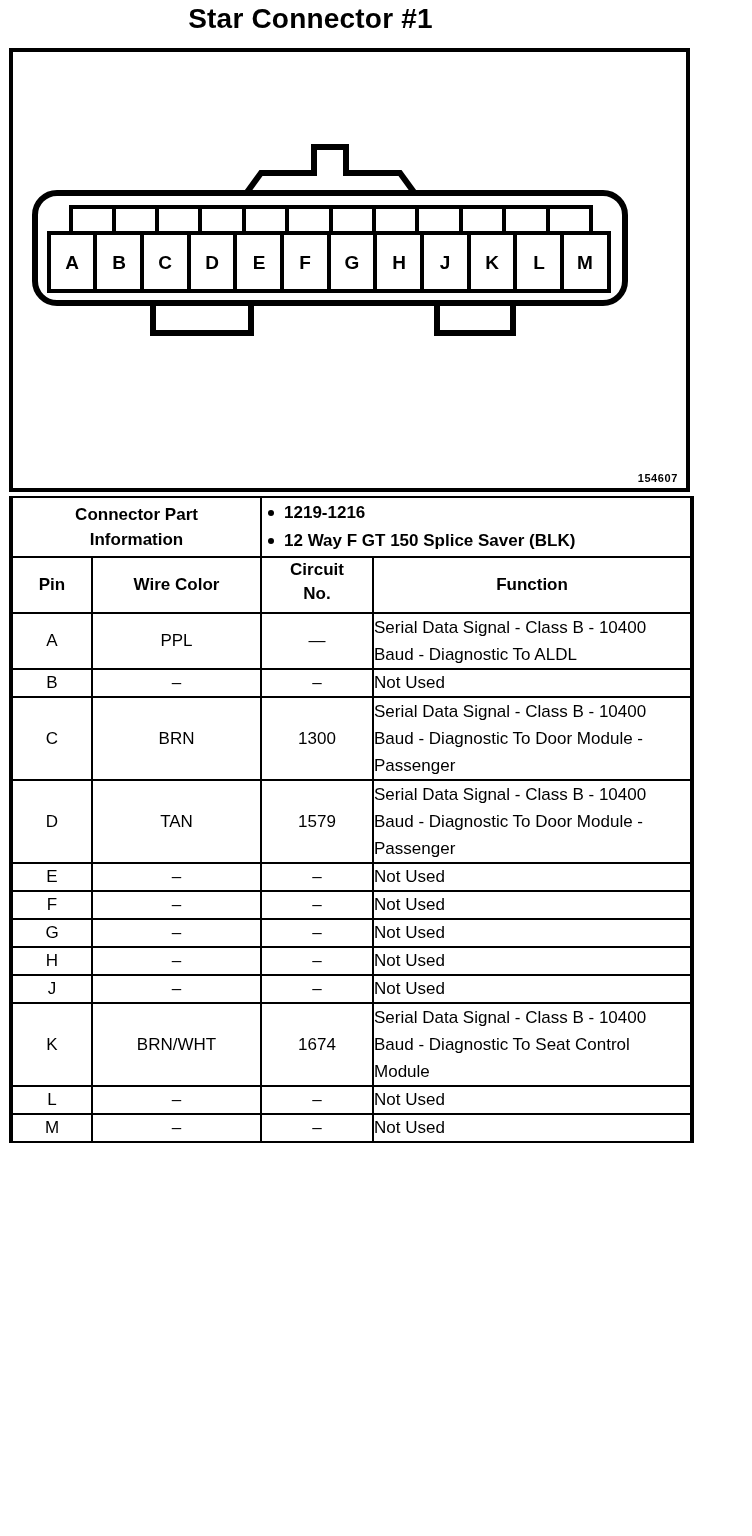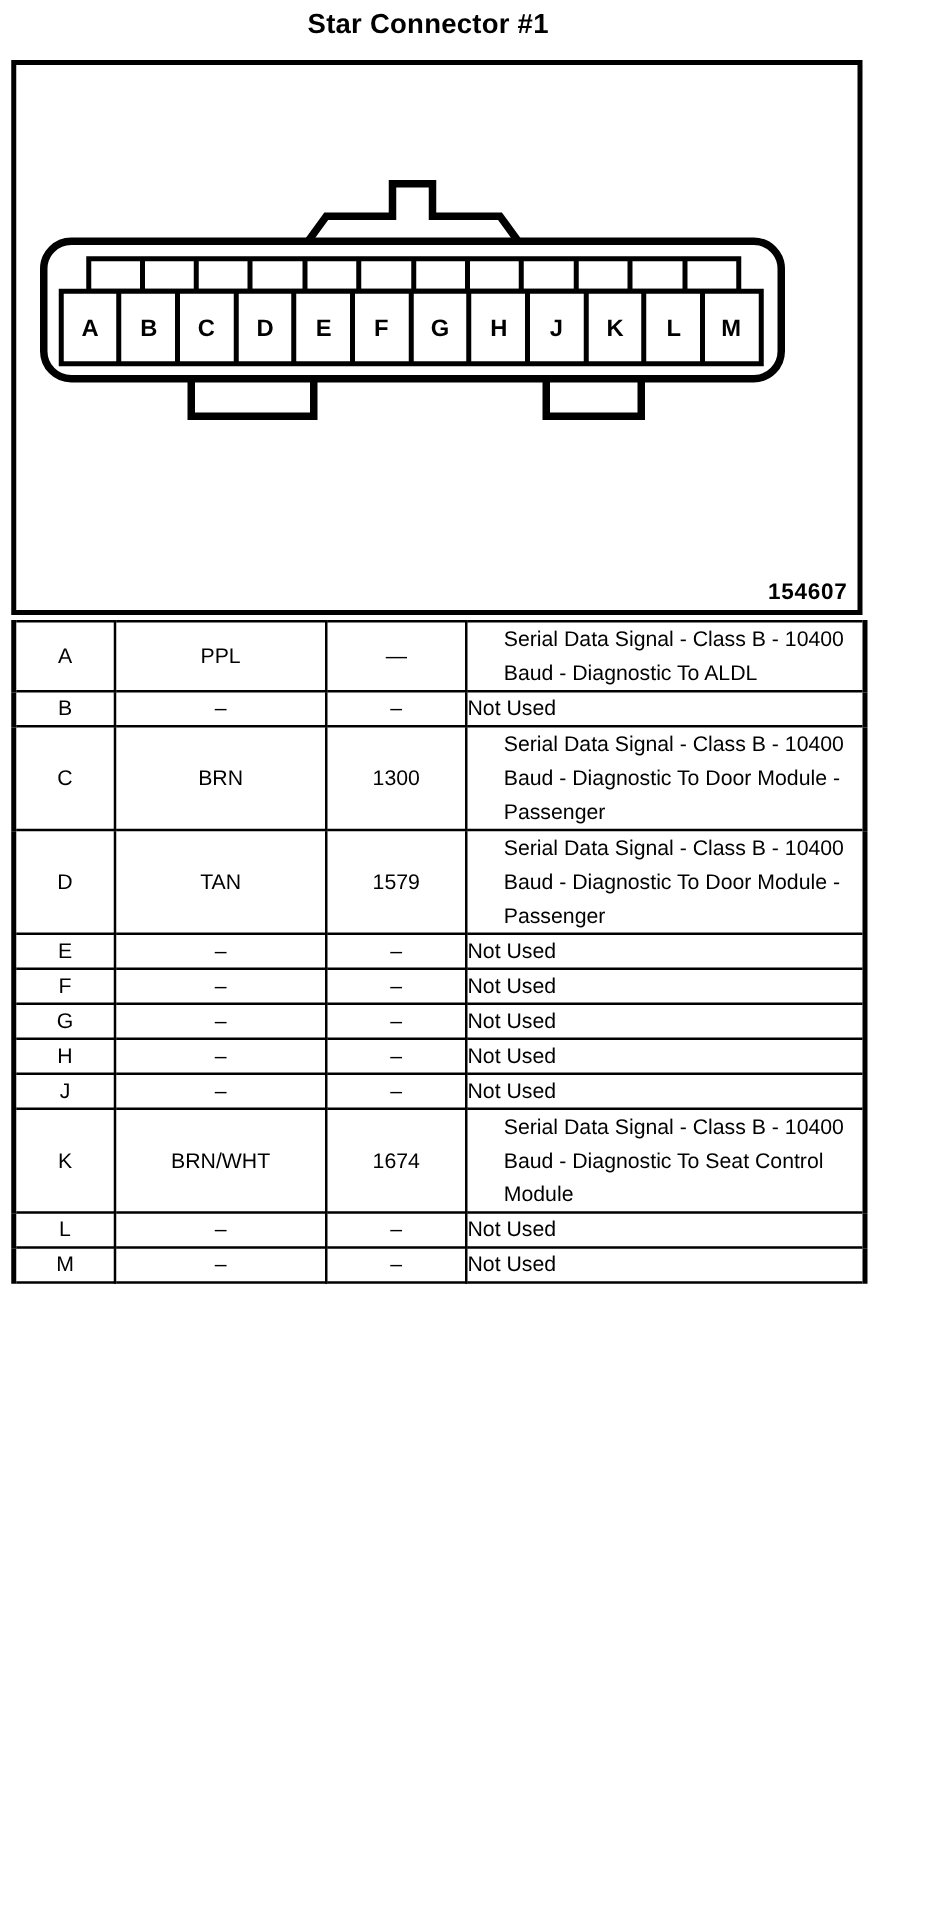--- a/index.html
+++ b/index.html
@@ -21,44 +21,43 @@
     height: 1536px;
   }
 
   
   .page-title {
     position: absolute;
     top: 4px;
     left: 0;
     width: 621px;
     text-align: center;
-    font-size: 22px;
+    font-size: 28px;
     font-weight: bold;
     letter-spacing: 0.2px;
     line-height: 30px;
-    padding-left: 32px;
   }
 
   
   .figure-frame {
     position: absolute;
     left: 9px;
     top: 48px;
     width: 681px;
     height: 444px;
     border: 4px solid #000;
     box-sizing: border-box;
     background: #fff;
   }
 
   .figure-id {
     position: absolute;
     right: 8px;
     bottom: 4px;
-    font-size: 18px;
+    font-size: 11px;
     font-weight: bold;
     letter-spacing: 0.6px;
   }
 
   
   .connector-wrap {
     position: absolute;
     left: 0px;
     top: 85px;
     width: 673px;
@@ -143,21 +142,21 @@
     font-size: 17px;
     line-height: 24px;
     padding: 5px 2px;
   }
   .c-func {
     text-align: left;
     font-size: 17px;
     line-height: 26px;
     padding: 4px 6px 4px 8px;
   }
-  .c-func.multi { line-height: 27px; padding-left: 29px; }
+  .c-func.multi { line-height: 27px; }
   .dash { letter-spacing: 0; }
 </style>
 </head>
 <body>
 
 <div class="page">
 
   <div class="page-title">Star Connector #1</div>
 
   <div class="figure-frame">
@@ -226,21 +225,42 @@
 
   <table class="data-table">
     <colgroup>
       <col style="width:81px">
       <col style="width:169px">
       <col style="width:112px">
       <col style="width:319px">
     </colgroup>
     <tbody>
 
-
+      <tr>
+        <td class="cpi-label outer-l" colspan="2">
+          <span>Connector Part</span><br>
+          <span>Information</span>
+        </td>
+        <td class="cpi-list outer-r" colspan="2">
+          <ul>
+            <li>1219-1216</li>
+            <li>12 Way F GT 150 Splice Saver (BLK)</li>
+          </ul>
+        </td>
+      </tr>
+
+      <tr>
+        <th class="col-head outer-l">Pin</th>
+        <th class="col-head">Wire Color</th>
+        <th class="col-head two-line">
+          <span>Circuit</span><br>
+          <span>No.</span>
+        </th>
+        <th class="col-head outer-r">Function</th>
+      </tr>
 
       <tr>
         <td class="c-pin outer-l">A</td>
         <td class="c-color">PPL</td>
         <td class="c-circuit dash">—</td>
         <td class="c-func multi outer-r">Serial Data Signal - Class B - 10400 Baud - Diagnostic To ALDL</td>
       </tr>
 
       <tr>
         <td class="c-pin outer-l">B</td>

